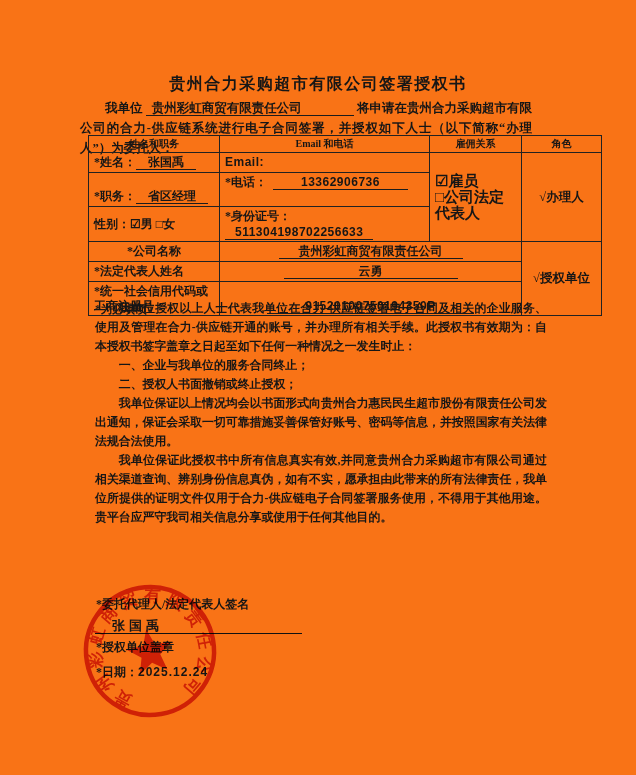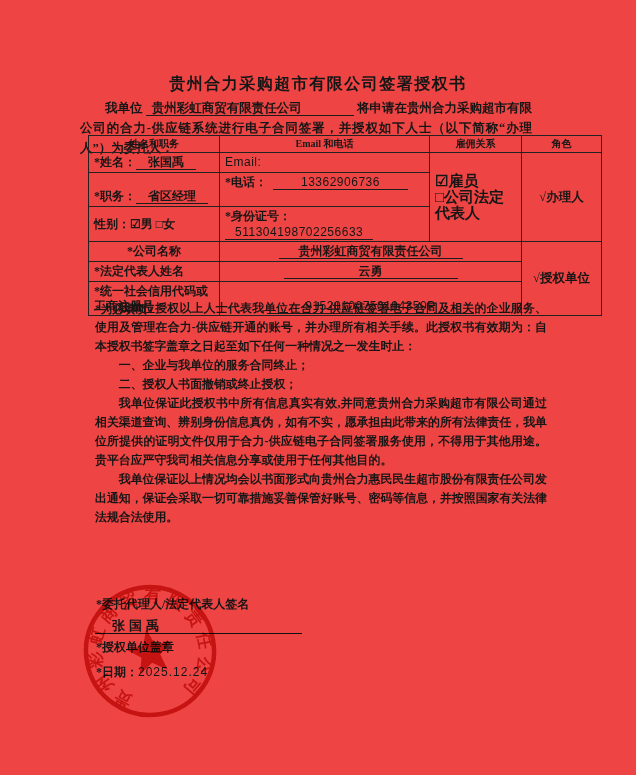--- a/index.html
+++ b/index.html
@@ -1,19 +1,19 @@
 <!DOCTYPE html>
 <html><head>
 <meta charset="utf-8">
 <style>
   html,body{margin:0;padding:0;background:#e8e8e8;}
   .page{
     position:relative;
     width:636px;height:775px;
-    background:#ef4444;
+    background:#f97316;
     font-family:"Liberation Serif","DejaVu Serif",serif;
     color:#161616;
     overflow:hidden;
   }
   .doc-title{
     position:absolute;top:74px;left:0;width:636px;
     text-align:center;font-size:16px;font-weight:bold;letter-spacing:1.5px;
   }
   .intro{
     position:absolute;top:98px;left:80px;width:452px;
@@ -33,21 +33,21 @@
   }
   table.auth td,table.auth th{
     border:1.6px solid #222;
     padding:1px 5px;
     vertical-align:middle;
     overflow:hidden;
   }
   th.hdr{text-align:center;font-weight:bold;font-size:10px;}
   .c1{width:120px;}.c2{width:199px;}.c3{width:81px;}.c4{width:69px;}
   .uval{border-bottom:1.5px solid #1c1c1c;padding:0 12px;font-weight:bold;}
-  .num{font-family:"Liberation Sans","DejaVu Sans",sans-serif;font-weight:normal;letter-spacing:0.5px;}
+  .num{font-family:"Liberation Sans","DejaVu Sans",sans-serif;font-weight:bold;letter-spacing:0.5px;}
   .cell-center{text-align:center;}
   .valign-b{vertical-align:bottom !important;}
   .valign-t{vertical-align:top !important;}
   .role-cell{text-align:center;font-size:12.5px;}
   .emp-cell{line-height:16px;font-size:15px;}
   .note{
     position:absolute;top:302px;left:95px;
     font-size:11.5px;font-weight:600;
   }
   
@@ -144,22 +144,22 @@
     </tr>
   </tbody>
     </table>
 
   <div class="note">*为必填项</div>
 
   <div class="bodytext">
     <p>我单位授权以上人士代表我单位在合力-供应链签署电子合同及相关的企业服务、使用及管理在合力-供应链开通的账号，并办理所有相关手续。此授权书有效期为：自本授权书签字盖章之日起至如下任何一种情况之一发生时止：</p>
     <p>一、企业与我单位的服务合同终止；</p>
     <p>二、授权人书面撤销或终止授权；</p>
+    <p>我单位保证以上情况均会以书面形式向贵州合力惠民民生超市股份有限责任公司发出通知，保证会采取一切可靠措施妥善保管好账号、密码等信息，并按照国家有关法律法规合法使用。</p>
     <p>我单位保证此授权书中所有信息真实有效,并同意贵州合力采购超市有限公司通过相关渠道查询、辨别身份信息真伪，如有不实，愿承担由此带来的所有法律责任，我单位所提供的证明文件仅用于合力-供应链电子合同签署服务使用，不得用于其他用途。贵平台应严守我司相关信息分享或使用于任何其他目的。</p>
-    <p>我单位保证以上情况均会以书面形式向贵州合力惠民民生超市股份有限责任公司发出通知，保证会采取一切可靠措施妥善保管好账号、密码等信息，并按照国家有关法律法规合法使用。</p>
   </div>
 
   <div class="sig-label">*委托代理人/法定代表人签名</div>
   <div class="sig-name">张国禹</div>
   <div class="sig-line"></div>
   <div class="seal-label">*授权单位盖章</div>
   <div class="date-label">
     <span>*日期：</span><span class="num" style="letter-spacing:1px;">2025.12.24</span>
   </div>
 

